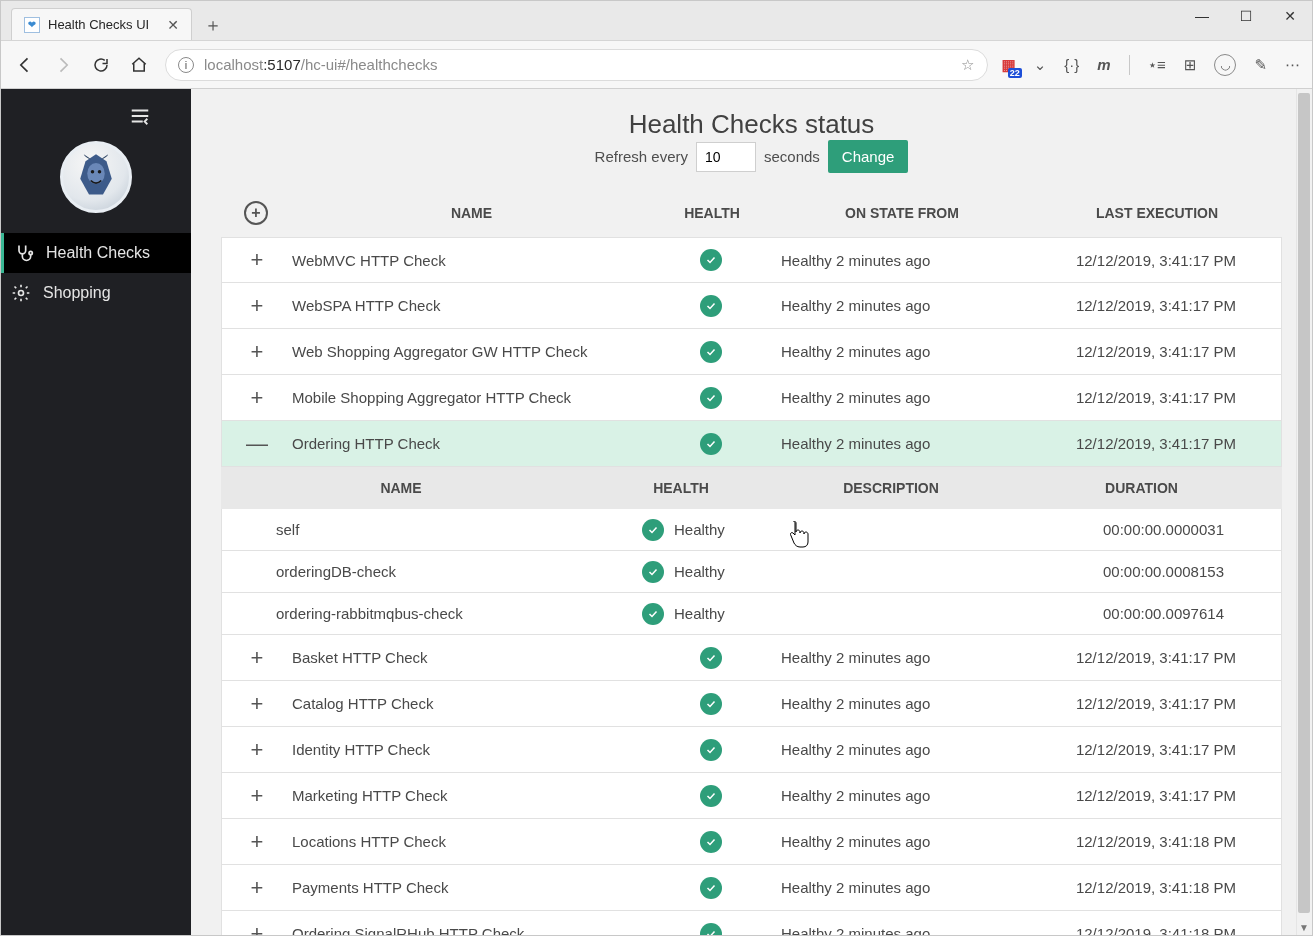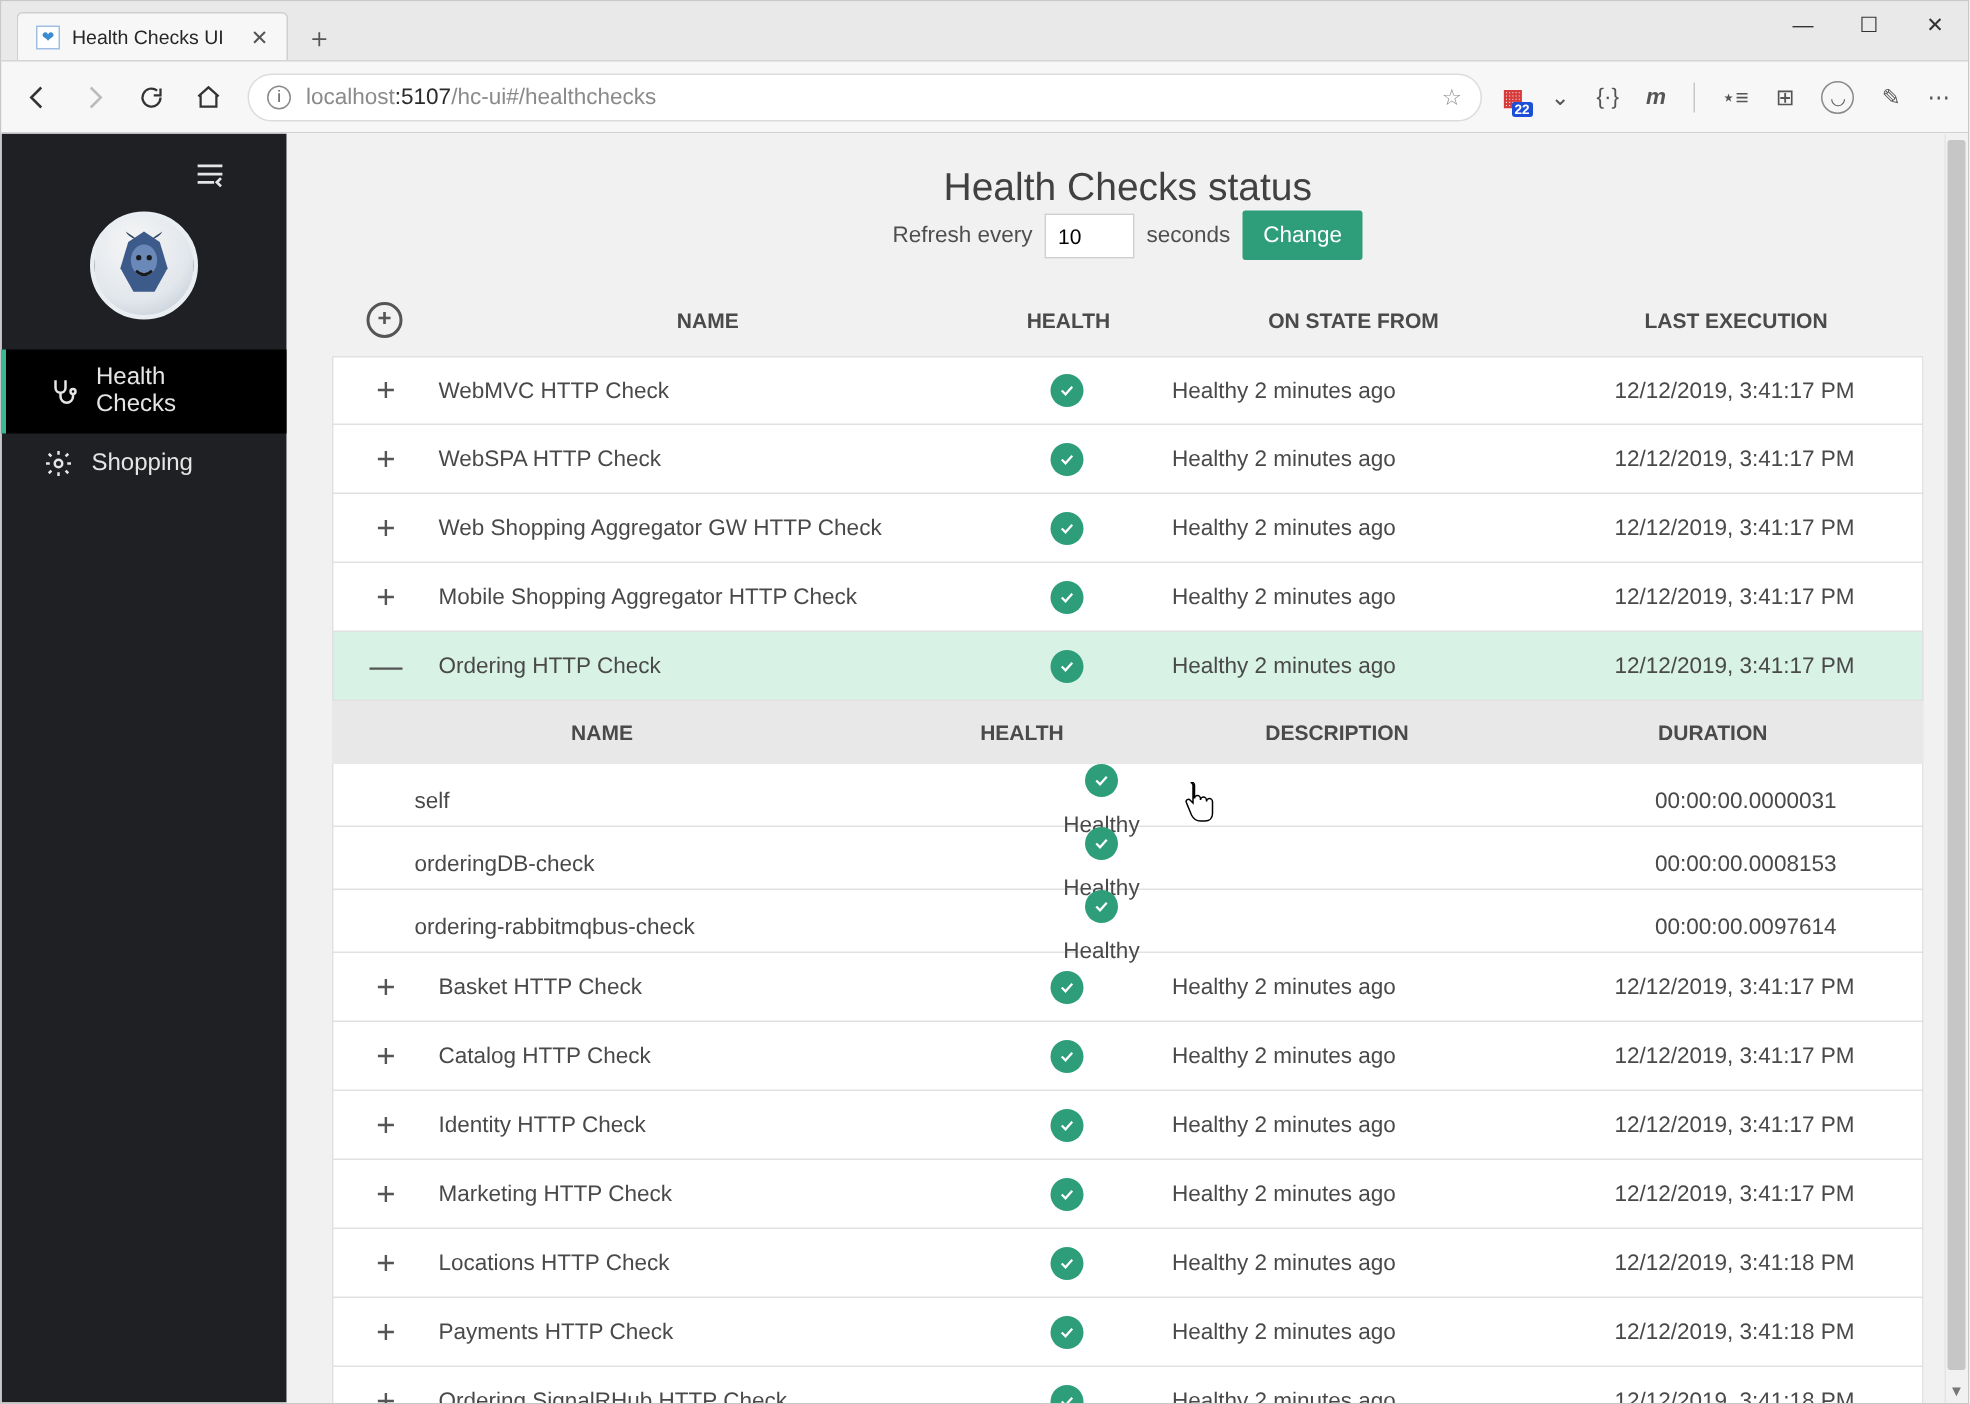--- a/index.html
+++ b/index.html
@@ -30,21 +30,21 @@
   .ext-icons .badge22 { position:absolute; bottom:-4px; right:-6px; font-size:9px; background:#1d4ed8; color:#fff; padding:0 2px; border-radius:2px; }
   .ext-icons .divider { width:1px; height:20px; background:#c8c8c8; }
   .ext-icons .avatar-circle { width:22px; height:22px; border:1px solid #8a8a8a; border-radius:50%; display:flex; align-items:center; justify-content:center; font-size:12px; }
 
   
   .app { flex:1; display:flex; overflow:hidden; background:#fff; }
   .sidebar { width:190px; background:#1f2024; color:#e5e5e5; display:flex; flex-direction:column; align-items:center; padding-top:16px; }
   .hamburger { align-self:flex-end; margin-right:40px; color:#e5e5e5; margin-bottom:14px; }
   .logo { width:72px; height:72px; border-radius:50%; background:radial-gradient(circle at 40% 30%, #f6f6f6 0%, #e2e7ec 60%, #b9c4d0 100%); border:3px solid #e9eef3; display:flex; align-items:center; justify-content:center; overflow:hidden; margin-bottom:20px; }
   .logo svg { width:56px; height:56px; }
-  .side-item { width:100%; display:flex; align-items:center; gap:12px; padding:10px 28px; font-size:16px; color:#e5e5e5; }
+  .side-item { width:100%; display:flex; align-items:center; gap:12px; padding:10px 10px; font-size:16px; color:#e5e5e5; }
   .side-item.active { background:#000; border-left:3px solid #3ab795; }
   .side-item .ic { width:20px; display:flex; justify-content:center; }
 
   .main { flex:1; background:#f1f1f1; overflow:auto; position:relative; }
   .main-inner { padding:20px 30px 40px 30px; }
   .title-row { display:flex; align-items:center; justify-content:space-between; margin-bottom:16px;flex-direction:column; }
   .title { font-size:26px; color:#414141; font-weight:400; }
   .refresh { display:flex; align-items:center; gap:8px; color:#4e4e4e; font-size:15px; }
   .refresh input { width:60px; height:30px; border:1px solid #cfcfcf; padding:0 8px; font-size:14px; }
   .btn-change { background:#2e9e7a; color:#fff; border:none; padding:8px 14px; font-size:15px; border-radius:2px; }
@@ -66,21 +66,21 @@
   .check-row .state { text-align:left; padding-left:10px; }
   .health-badge { width:22px; height:22px; background:#2e9e7a; border-radius:50%; display:inline-flex; align-items:center; justify-content:center; color:#fff; }
   .health-badge svg { width:12px; height:12px; }
 
   
   .detail-header, .detail-row { display:grid; grid-template-columns: 360px 200px 220px 1fr; align-items:center; }
   .detail-header { background:#e8e8e8; color:#4a4a4a; font-weight:700; font-size:14px; height:42px; }
   .detail-header div { text-align:center; }
   .detail-row { background:#fff; border:1px solid #e1e1e1; border-top:none; height:42px; font-size:15px; color:#494949;padding-left:44px; }
   .detail-row .dname { padding-left:10px; }
-  .detail-row .dhealth { display:flex; align-items:center; gap:10px; padding-left:16px;flex-direction:column; }
+  .detail-row .dhealth { display:flex; align-items:center; gap:10px; padding-left:16px; }
   .detail-row .ddur { text-align:center; }
 
   
   .scroll-track { position:absolute; right:0; top:0; width:16px; height:100%; background:#f1f1f1; border-left:1px solid #e5e5e5; }
   .scroll-thumb { position:absolute; right:2px; top:4px; width:12px; height:820px; background:#c6c6c6; border-radius:2px; }
   .scroll-arrow { position:absolute; right:0; width:16px; height:16px; display:flex; align-items:center; justify-content:center; color:#777; font-size:10px; }
   .scroll-arrow.up { top:0; }
   .scroll-arrow.down { bottom:0; }
 
   

